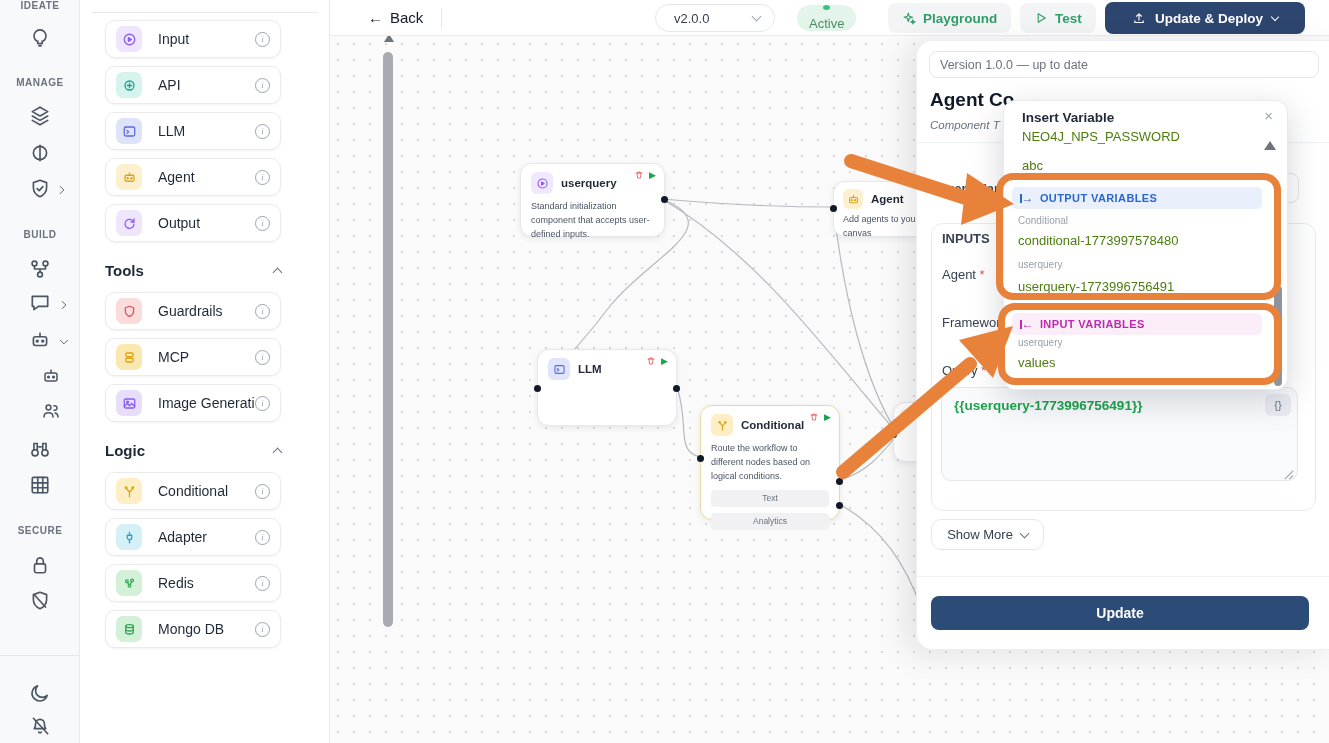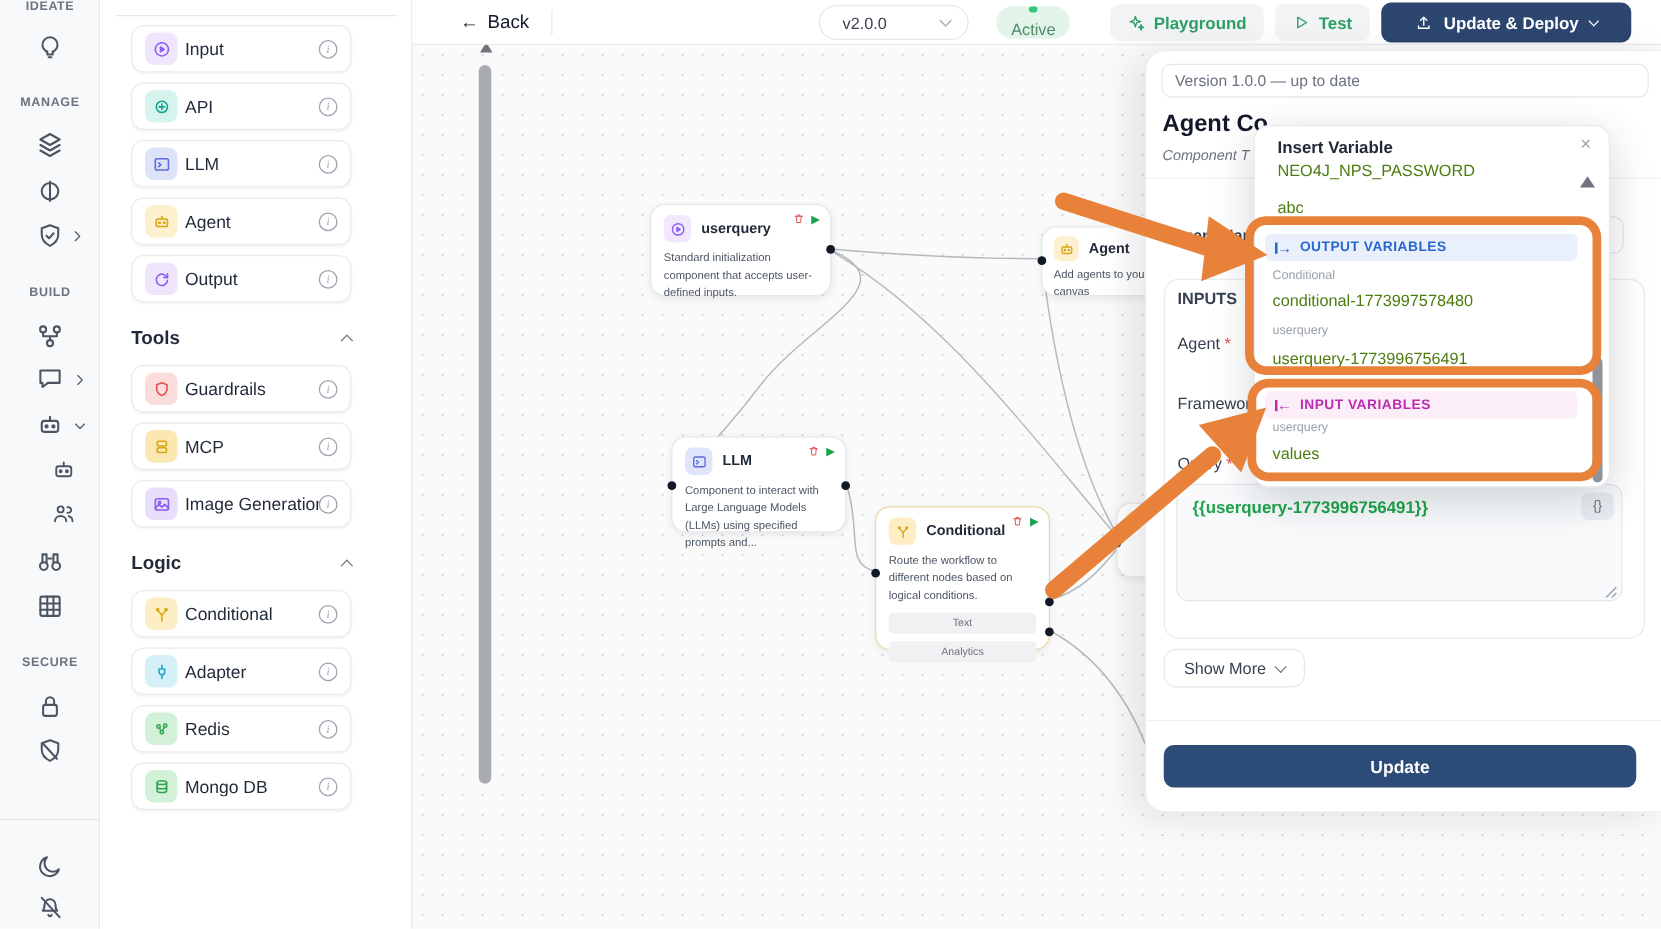--- a/index.html
+++ b/index.html
@@ -29,21 +29,21 @@
     border-bottom:1.8px solid #6b7280; display:inline-block; }
   .chev.up { transform:rotate(-135deg); margin-top:4px; }
   .chev.down { transform:rotate(45deg); margin-bottom:3px; }
   .card { position:relative; height:38px; margin-bottom:8px; background:#fff;
     border:1px solid #ebebef; border-radius:10px; display:flex; align-items:center;
     padding:0 10px; box-shadow:0 1px 2px rgba(17,24,39,.05); cursor:grab; }
   .cicon { width:26px; height:26px; border-radius:7px; display:flex;
     align-items:center; justify-content:center; flex:none; }
   .cicon svg { width:15px; height:15px; fill:none; stroke-width:1.7;
     stroke-linecap:round; stroke-linejoin:round; }
-  .card .lbl { font-size:14px; color:#1f2937; margin-left:6px; white-space:nowrap;
+  .card .lbl { font-size:14px; color:#1f2937; margin-left:16px; white-space:nowrap;
     overflow:hidden; flex:1; }
   .info { width:15px; height:15px; border:1.2px solid #9ca3af; border-radius:50%;
     color:#9ca3af; font-size:9px; line-height:12px; text-align:center;
     font-style:italic; font-family:"Liberation Serif",serif; flex:none; cursor:pointer; background:#fff; }
   .lib-sb-track { position:absolute; left:303px; top:32px; width:11px; height:680px; }
   .lib-sb-up { position:absolute; left:1px; top:2px; width:0; height:0;
     border-left:5px solid transparent; border-right:5px solid transparent;
     border-bottom:8px solid #6f737b; }
   .lib-sb-thumb { position:absolute; left:0; top:20px; width:10px; height:575px;
     background:#a9abb2; border-radius:5px; }
@@ -504,21 +504,20 @@
             </svg>
           </span>
         <span class="ntitle">LLM</span>
       </div>
       <div class="nacts">
         <svg viewBox="0 0 20 20">
             <path d="M4 6h12M8 6V4h4v2M6 6l1 10h6l1-10"></path>
           </svg>
         <span class="run">▶</span>
       </div>
-      <div class="ndesc">Component to interact with Large Language Models (LLMs) using specified prompts and...</div>
       <span class="ndot" style="left:-4px;top:35px"></span>
       <span class="ndot" style="right:-4px;top:35px"></span>
     </div>
 
     <div class="node" style="left:370px;top:369px;width:140px;height:115px;border-color:#ecd9a8">
       <div class="nhead">
         <span class="nicon" style="background:#fdeec5">
             <svg viewBox="0 0 20 20" style="stroke:#d9a514">
               <path d="M10 17v-6M10 11 6 6M10 11l4-5"></path>
               <circle cx="5.5" cy="5" r="1.1"></circle>

